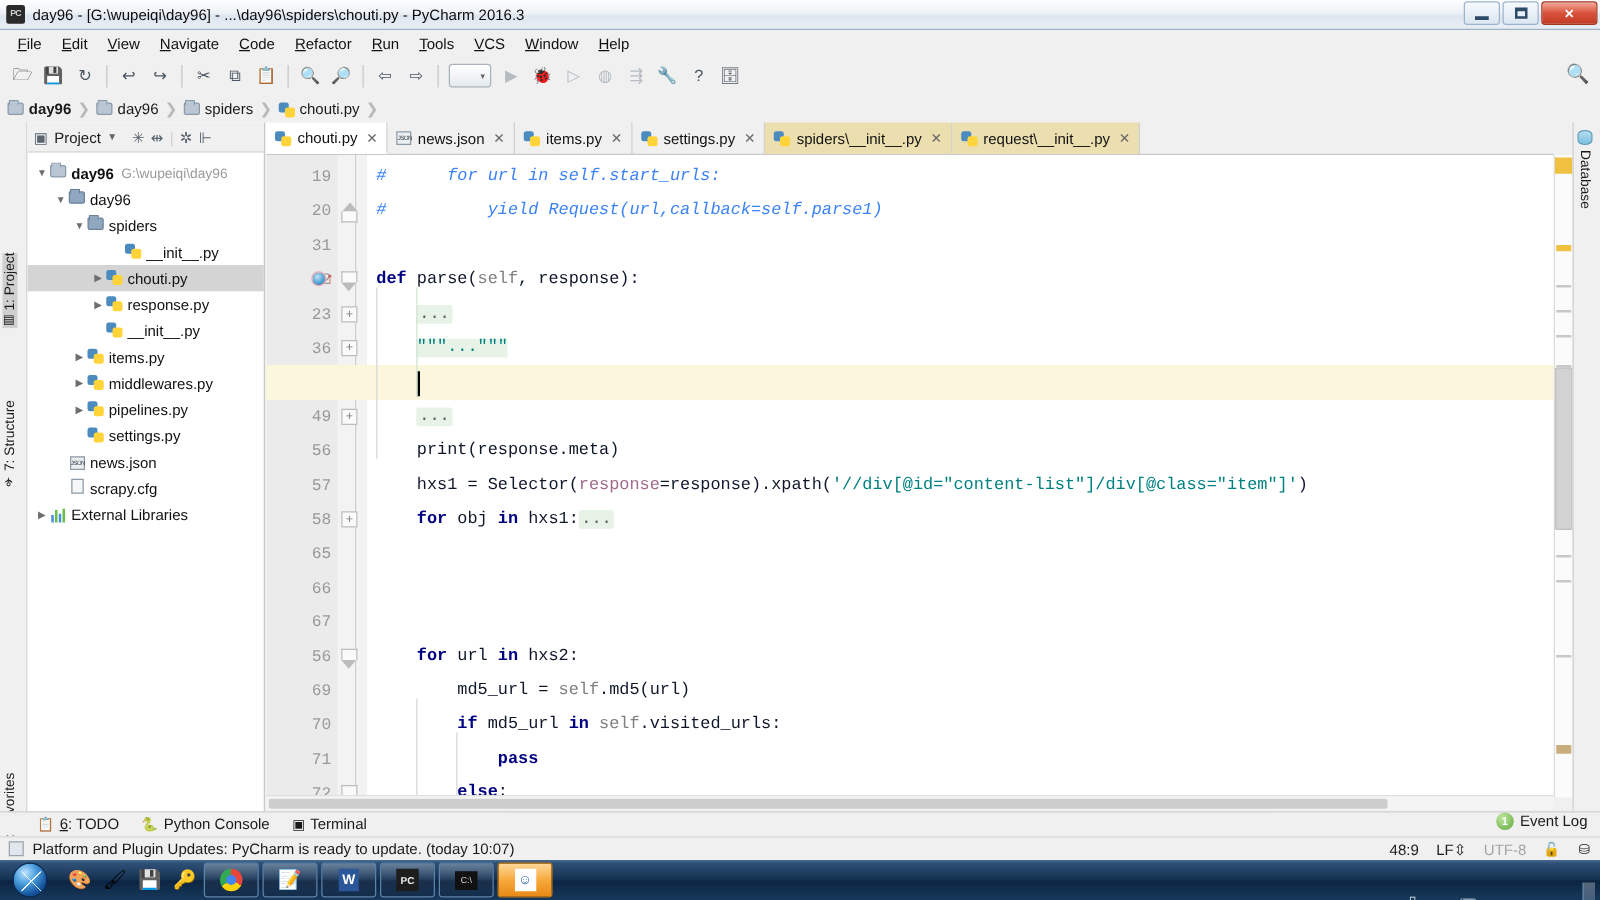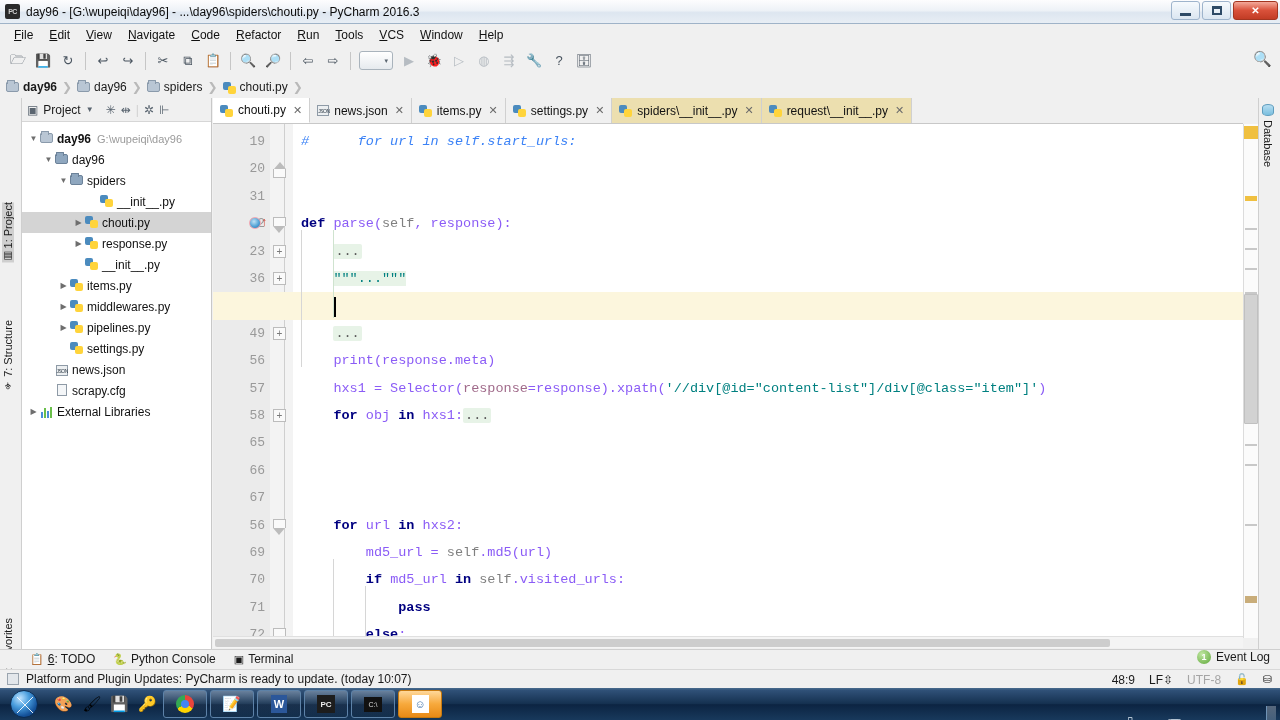--- a/index.html
+++ b/index.html
@@ -204,21 +204,21 @@
   .caret {
     position:absolute; width:2px; height:20px; background:#000;
   }
   .indent-guide { position:absolute; width:1px; background:#d6d6d6; }
 
   
   .kw { color:#000080; font-weight:bold; }
   .cmt { color:#3b82f6; font-style:italic; }
   .str { color:#008080; }
   .param { color:#a06a8a; }
-  .plain { color:#8b5cf6;text-align:right; }
+  .plain { color:#0f172a;text-align:right; }
   .dim2 { color:#808080; }
   .fold-dots {
     background:#e7f3e7; color:#5a5a5a; padding:0 2px; border-radius:2px;
   }
   .docblock { background:#e7f3e7; }
 
   
   .markerbar {
     position:absolute; top:124px; left:1243px; width:15px; height:514px;
     background:#fbfbfb; border-left:1px solid #dcdcdc;
@@ -618,20 +618,21 @@
           <div style="width:13px;height:9px;border:1px solid #bcbcbc;border-bottom:none;background:#fafafa;"></div>
           <div style="width:0;height:0;margin-left:0px;border-left:6.5px solid transparent;border-right:6.5px solid transparent;border-top:7px solid #bcbcbc;"></div>
         </div>
         <div style="position:absolute;left:36px;top:92.19999999999999px;width:22px;height:16px;">
           <span style="position:absolute;left:0;top:1px;width:12px;height:12px;border-radius:50%;background:radial-gradient(circle at 40% 35%,#bfe2f5,#4a9ed4 60%,#2b6f9e);border:1px solid #f0a8b4;display:block;"></span>
           <span style="position:absolute;left:12px;top:0;color:#d0392b;font-size:12px;line-height:12px;">↑</span>
         </div>
       </div>
     <div class="code-area" id="codearea">
         <div class="line" style="top:4px;padding-left:8px;"><span class="cmt">#      for url in self.start_urls:</span></div>
+        <div class="line" style="top:31.4px;padding-left:8px;"><span class="cmt">#          yield Request(url,callback=self.parse1)</span></div>
         <div class="line" style="top:58.8px;padding-left:8px;"></div>
         <div class="line" style="top:86.19999999999999px;padding-left:8px;"><span class="kw">def </span><span class="plain">parse(</span><span class="dim2">self</span><span class="plain">, response):</span></div>
         <div class="line" style="top:113.6px;padding-left:8px;"><span class="plain">    </span><span class="fold-dots">...</span></div>
         <div class="line" style="top:141px;padding-left:8px;"><span class="plain">    </span><span class="docblock" style="color:#008080;">"""..."""</span></div>
         <div class="hl-row" style="top:168.39999999999998px;left:-80px;"></div>
         <div class="line" style="top:168.39999999999998px;padding-left:8px;"></div>
         <div class="line" style="top:195.79999999999998px;padding-left:8px;"><span class="plain">    </span><span class="fold-dots">...</span></div>
         <div class="line" style="top:223.2px;padding-left:8px;"><span class="plain">    print(response.meta)</span></div>
         <div class="line" style="top:250.6px;padding-left:8px;"><span class="plain">    hxs1 = Selector(</span><span class="param">response</span><span class="plain">=response).xpath(</span><span class="str">'//div[@id="content-list"]/div[@class="item"]'</span><span class="plain">)</span></div>
         <div class="line" style="top:278px;padding-left:8px;"><span class="plain">    </span><span class="kw">for </span><span class="plain">obj </span><span class="kw">in </span><span class="plain">hxs1:</span><span class="fold-dots">...</span></div>

